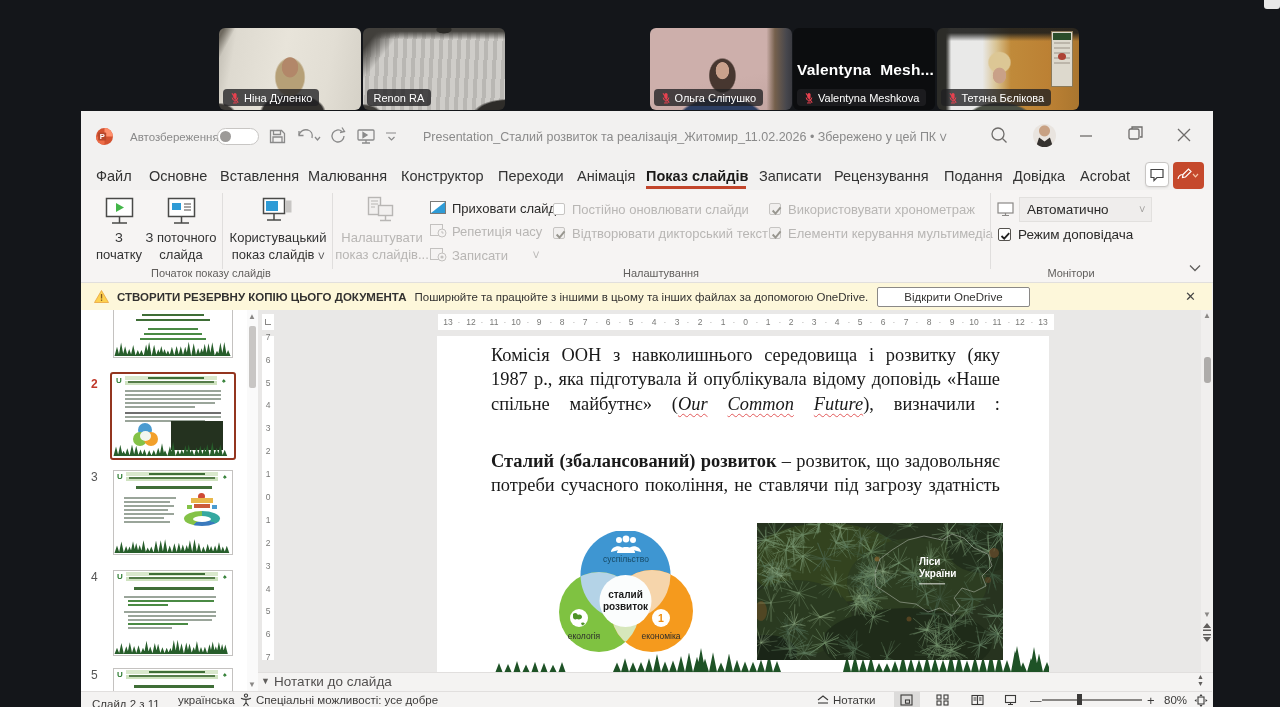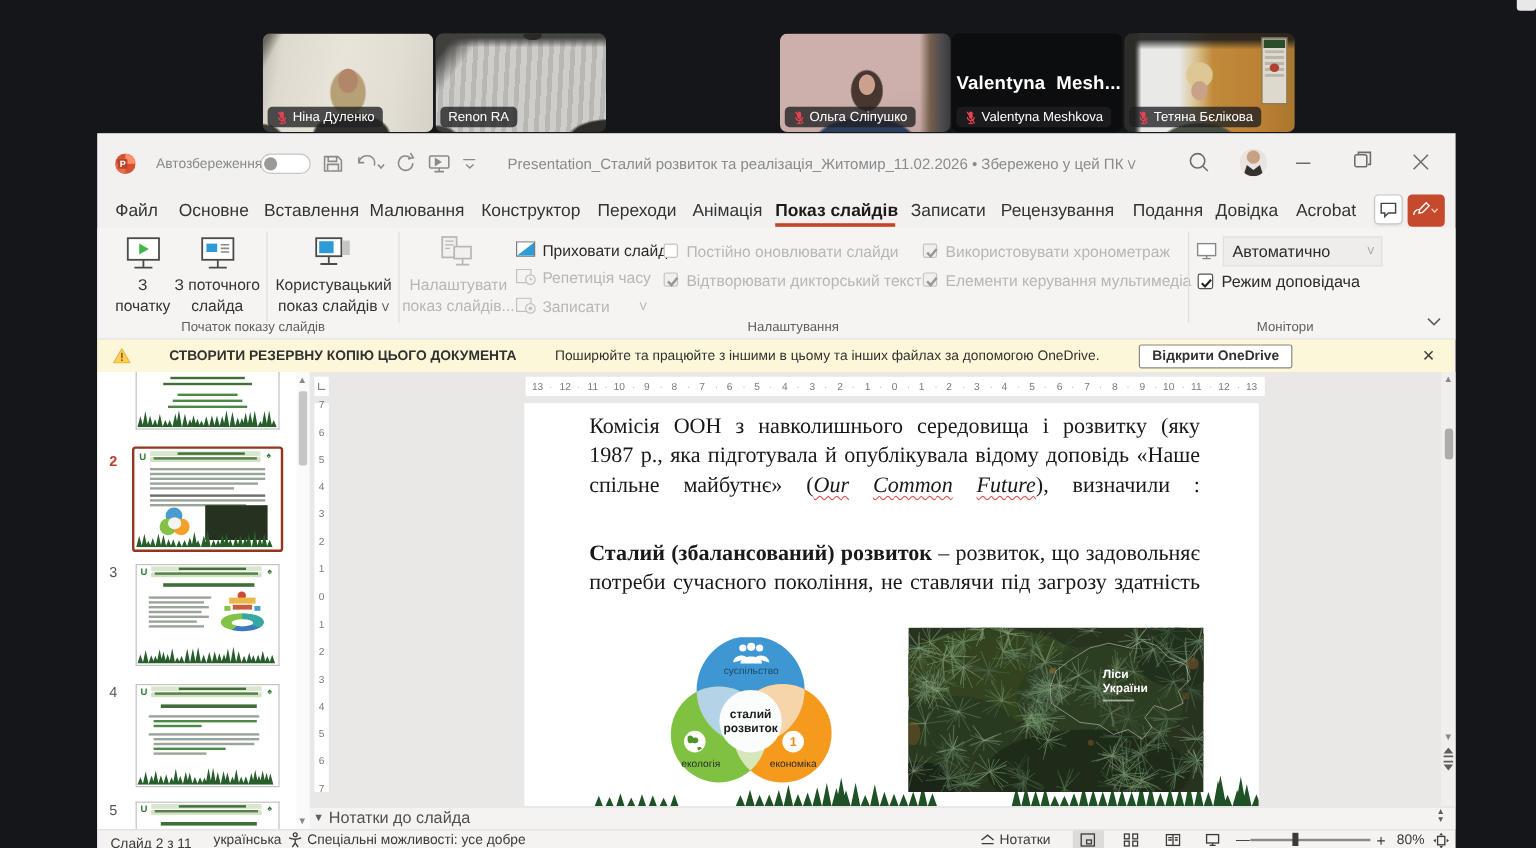--- a/index.html
+++ b/index.html
@@ -292,29 +292,29 @@
       </div>
     <div class="abs" style="left:937px; top:116px; font-size:13.5px; color:#2b2a29;">Режим доповідача</div>
 
     <div class="rlabel" style="left:60px; width:140px; text-align:center;">Початок показу слайдів</div>
     <div class="rlabel" style="left:540px; width:80px; text-align:center;">Налаштування</div>
     <div class="rlabel" style="left:955px; width:70px; text-align:center;">Монітори</div>
     <svg class="abs" style="left:1108px; top:153px;" width="12" height="8" viewBox="0 0 12 8" fill="none" stroke="#605e5c" stroke-width="1.3">
         <path d="M1 1.5 l5 5 5-5"></path>
       </svg>
 
-    <div class="abs" style="left:0; top:172px; width:1131px; height:27px; background:#fdf7da; display:flex; align-items:center;gap:24px;">
+    <div class="abs" style="left:0; top:172px; width:1131px; height:27px; background:#fdf7da; display:flex; align-items:center;">
       <svg style="margin-left:13px;" width="15" height="13" viewBox="0 0 15 13">
           <path d="M7.5 0.5 L14.5 12.5 H0.5 Z" fill="#fdd14f" stroke="#e8a33d" stroke-width="0.8"></path>
           <rect x="6.9" y="4" width="1.3" height="4.5" fill="#875b20"></rect>
           <rect x="6.9" y="9.5" width="1.3" height="1.4" fill="#875b20"></rect>
         </svg>
       <span style="margin-left:8px; font-size:11.5px; font-weight:bold; color:#323130;">СТВОРИТИ РЕЗЕРВНУ КОПІЮ ЦЬОГО ДОКУМЕНТА</span>
       <span style="margin-left:8px; font-size:11.5px; color:#323130;">Поширюйте та працюйте з іншими в цьому та інших файлах за допомогою OneDrive.</span>
-      <span style="margin-left:9px; padding:3px 10px; border:1px solid #8a8886; border-radius:2px; background:#fff; font-size:11.5px; color:#323130;font-weight:bold;">Відкрити OneDrive</span>
+      <span style="margin-left:9px; padding:3px 26px; border:1px solid #8a8886; border-radius:2px; background:#fff; font-size:11.5px; color:#323130;">Відкрити OneDrive</span>
       <span style="position:absolute; right:16px; color:#444; font-size:13px;">✕</span>
     </div>
 
     <div id="panel">
         <div class="abs" style="left:32px;top:0px;width:120px;height:48px;background:#fff;border:1px solid #c4c2c0;border-top:none;">
           <div style="position:absolute;left:28px;top:4px;width:62px;height:1.6px;background:#3f6e37;"></div>
           <div style="position:absolute;left:22px;top:9px;width:74px;height:1.6px;background:#3f6e37;"></div>
           <div style="position:absolute;left:34px;top:18px;width:50px;height:1.6px;background:#4a8a44;"></div>
           <div style="position:absolute;left:30px;top:23px;width:58px;height:1.6px;background:#4a8a44;"></div>
           <div style="position:absolute;left:26px;top:28px;width:66px;height:1.6px;background:#4a8a44;"></div>

